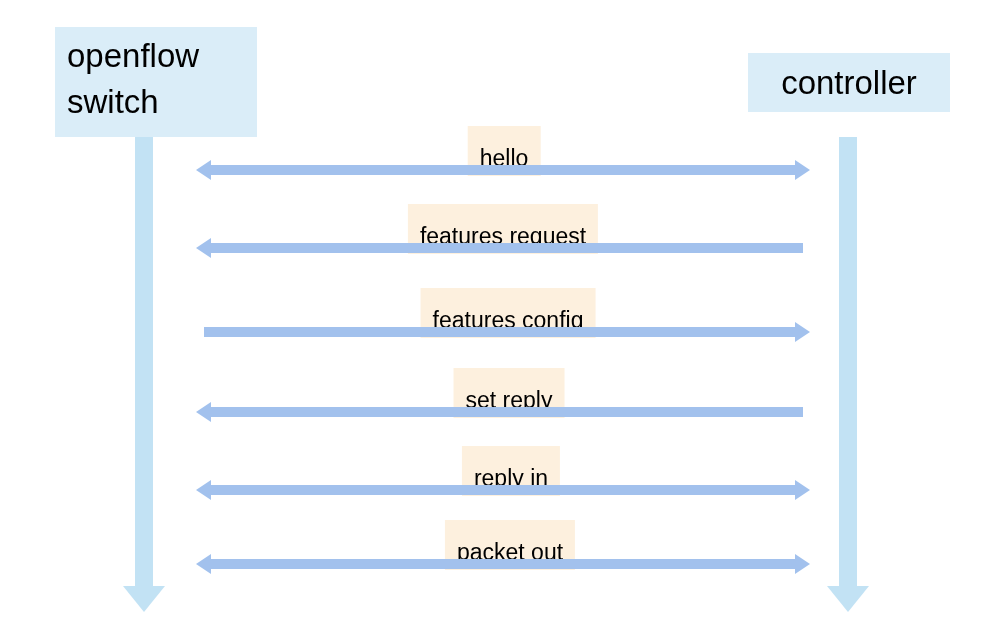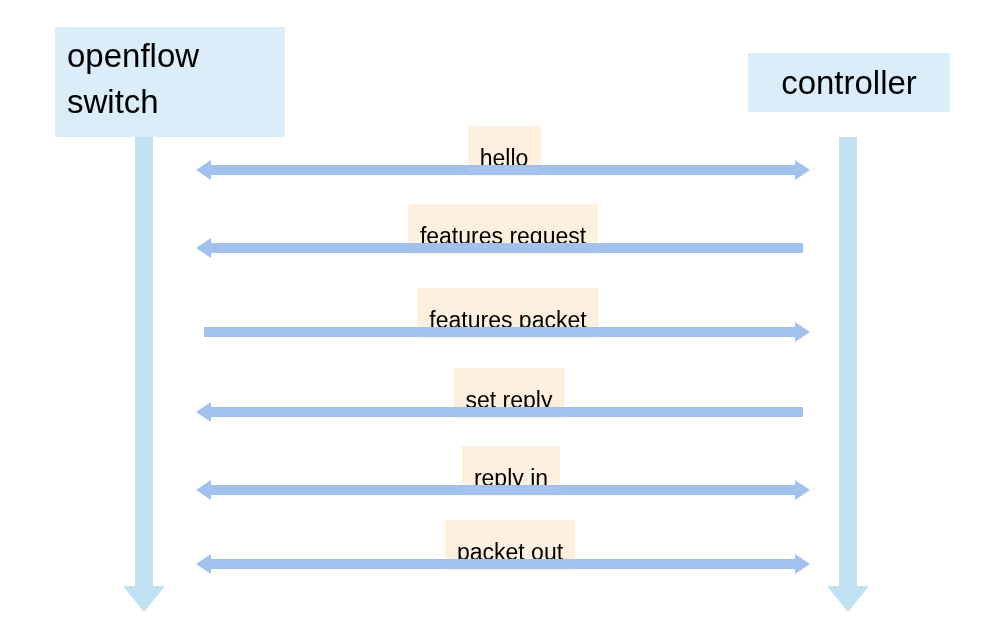--- a/index.html
+++ b/index.html
@@ -26,21 +26,21 @@
   
   .actor-box {
     position: absolute;
     background: var(--actor-box);
     color: var(--text);
     font-size: 33px;
     line-height: 46px;
   }
   .switch-box {
     left: 55px; top: 27px;
-    width: 230px; height: 110px;
+    width: 202px; height: 110px;
     padding: 6px 4px 0 12px;
   }
   .controller-box {
     left: 748px; top: 53px;
     width: 202px; height: 59px;
     display: flex; align-items: center; justify-content: center;
   }
 
   
   .lifeline { position: absolute; }
@@ -136,21 +136,21 @@
 
   <div class="message" style="--y:248px">
     <div class="msg-label">features request</div>
     <div class="msg-arrow dir-left">
       <div class="head head-left"></div>
       <div class="line"></div>
     </div>
   </div>
 
   <div class="message" style="--y:332px">
-    <div class="msg-label" style="margin-left:5px">features packet</div>
+    <div class="msg-label" style="margin-left:5px">features config</div>
     <div class="msg-arrow dir-right">
       <div class="line"></div>
       <div class="head head-right"></div>
     </div>
   </div>
 
   <div class="message" style="--y:412px">
     <div class="msg-label" style="margin-left:6px">set reply</div>
     <div class="msg-arrow dir-left">
       <div class="head head-left"></div>

